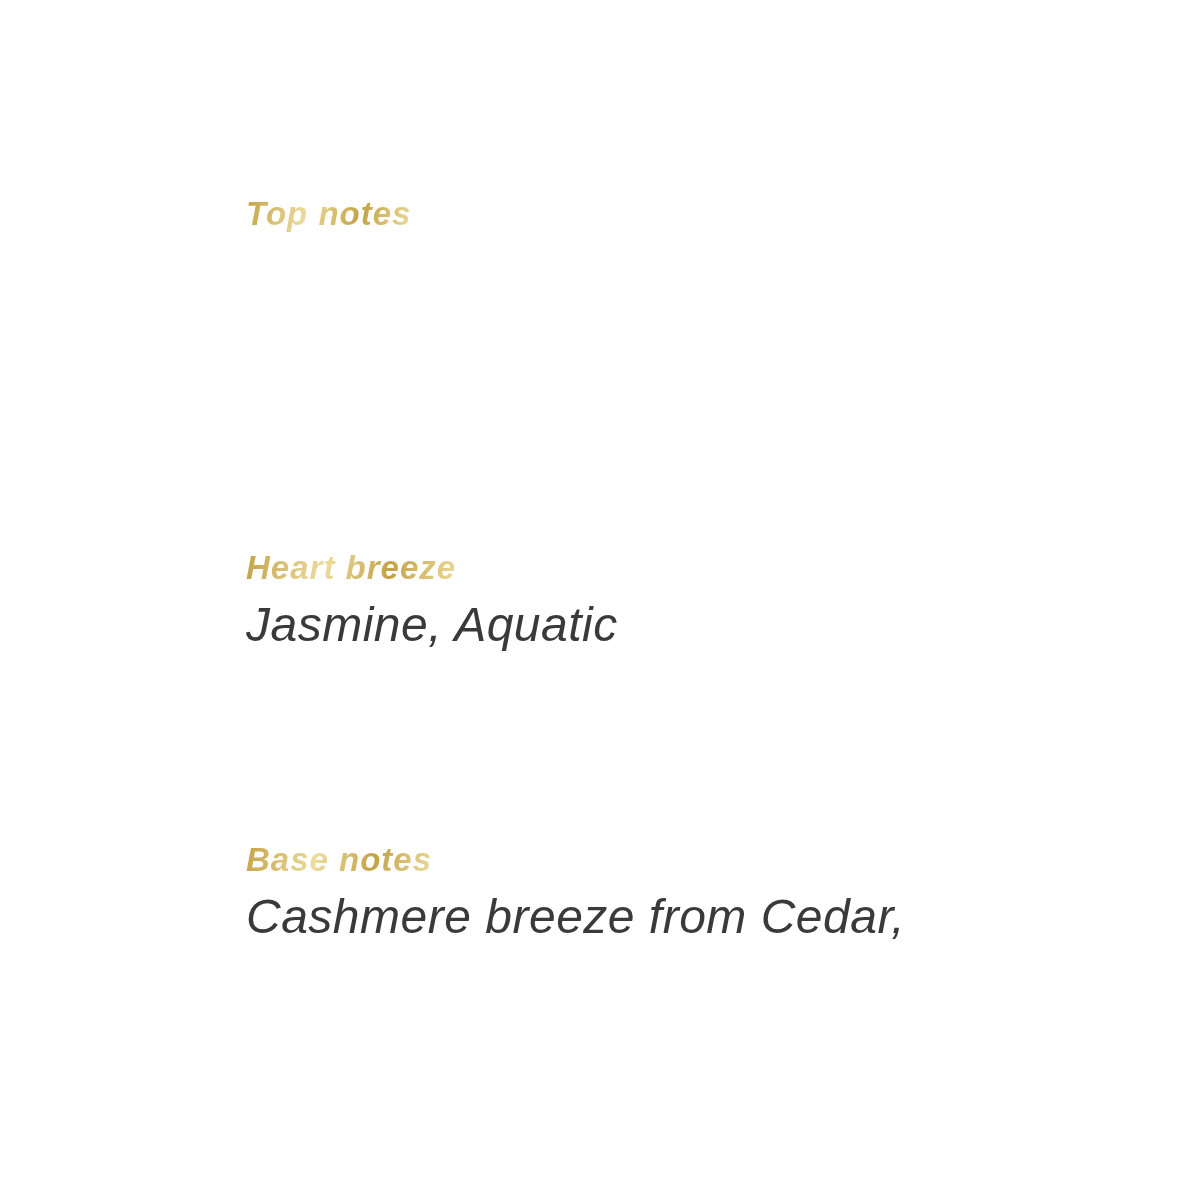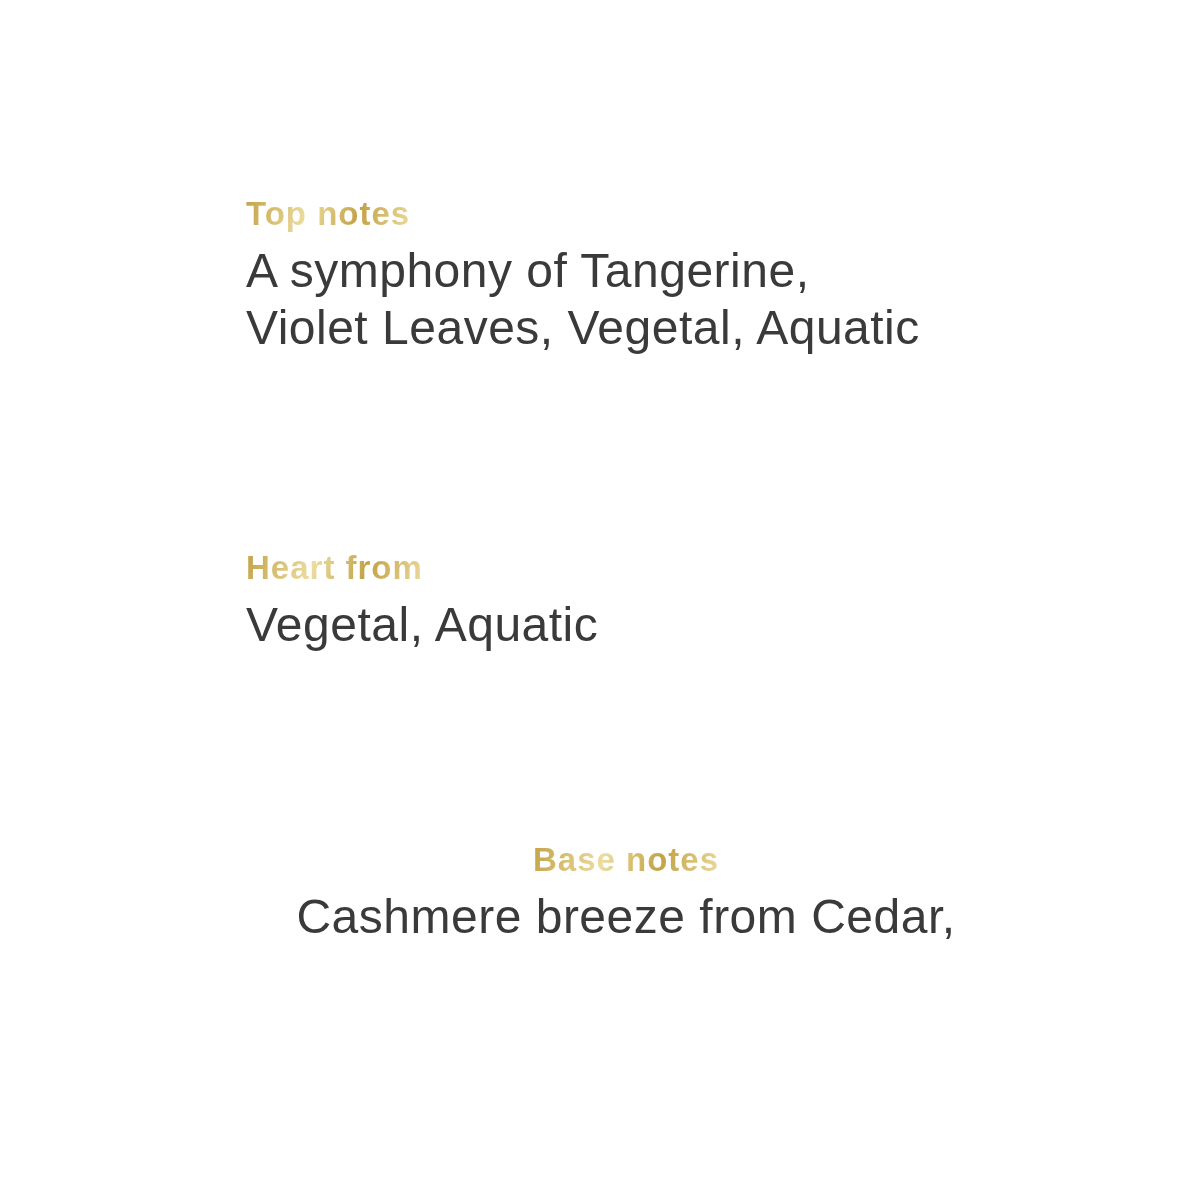--- a/index.html
+++ b/index.html
@@ -11,29 +11,30 @@
   }
   * { margin: 0; padding: 0; box-sizing: border-box; }
   html, body { background: var(--page-bg); }
   .canvas {
     position: relative;
     width: 1184px;
     height: 1200px;
     background: var(--page-bg);
     font-family: "Liberation Sans", sans-serif;
     overflow: hidden;
+    font-style: italic;
   }
   .note-section {
     position: absolute;
     left: 246px;
     width: 760px;
   }
   .note-section.s1 { top: 194px; }
   .note-section.s2 { top: 548px; }
-  .note-section.s3 { top: 840px; text-align: center; }
+  .note-section.s3 { top: 840px; }
   .note-label {
     font-size: 33px;
     font-weight: 700;
     letter-spacing: 1px;
     line-height: 40px;
     color: var(--gold-mid);
     display: inline-block;
   }
   @supports ((-webkit-background-clip: text) or (background-clip: text)) {
     .note-label {
@@ -57,30 +58,26 @@
   }
   .note-desc .line { display: block; white-space: nowrap; }
 </style>
 </head>
 <body>
 
 <div class="canvas">
 
   <section class="note-section s1">
     <h2 class="note-label">Top notes</h2>
-    <p class="note-desc">
-      <span class="line">A symphony of Tangerine,</span>
-      <span class="line">Violet Leaves, Vegetal, Aquatic</span>
-    </p>
   </section>
 
   <section class="note-section s2">
-    <h2 class="note-label">Heart from</h2>
+    <h2 class="note-label">Heart breeze</h2>
     <p class="note-desc">
-      <span class="line">Vegetal, Aquatic</span>
+      <span class="line">Jasmine, Aquatic</span>
     </p>
   </section>
 
   <section class="note-section s3">
     <h2 class="note-label">Base notes</h2>
     <p class="note-desc">
       <span class="line">Cashmere breeze from Cedar,</span>
     </p>
   </section>
 

